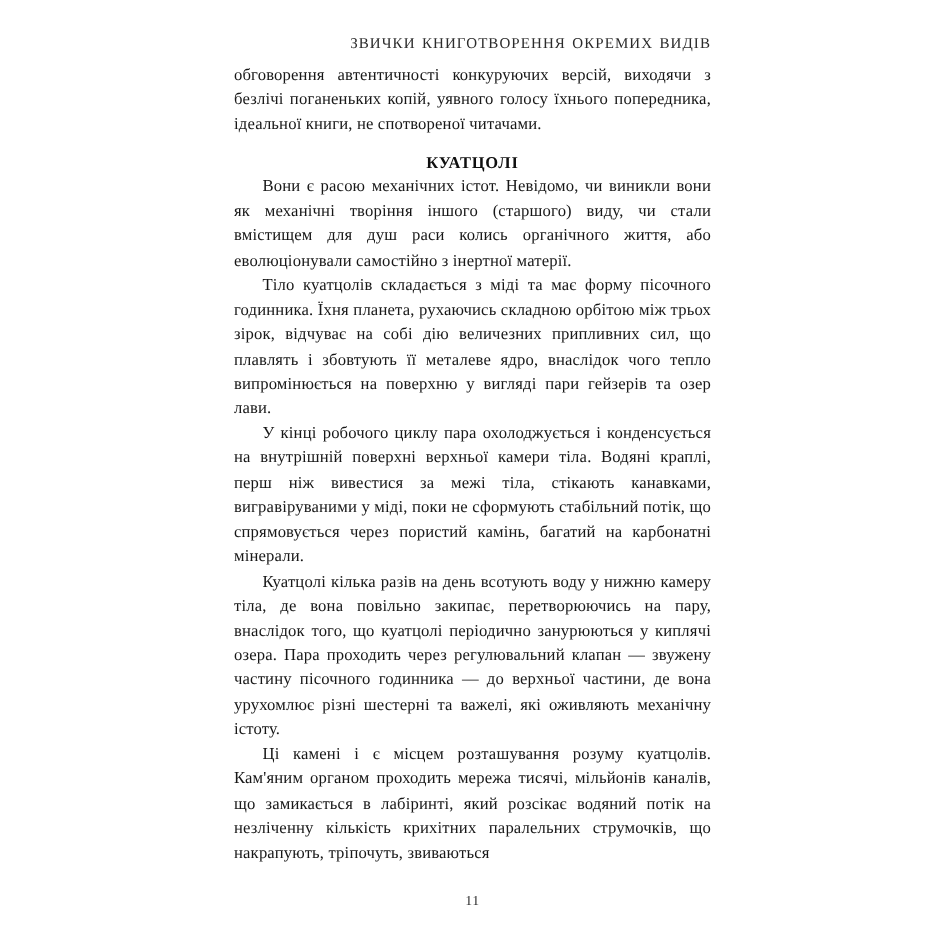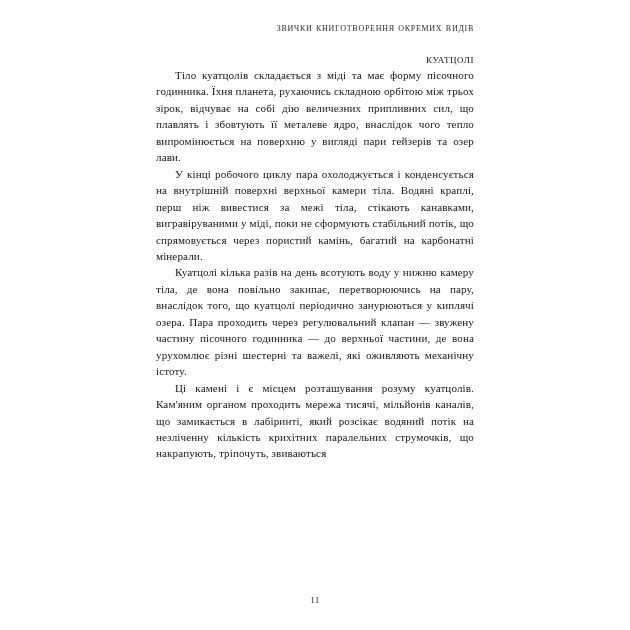--- a/index.html
+++ b/index.html
@@ -21,21 +21,21 @@
     background: #ffffff;
     box-sizing: border-box;
   }
   .text-block {
     position: absolute;
     left: 156px;
     top: 22px;
     width: 318px;
   }
   .running-head {
-    font-size: 11px;
+    font-size: 14px;
     letter-spacing: 0.72px;
     text-align: right;
     font-variant: small-caps;
     text-transform: lowercase;
     color: #2b2b2b;
     line-height: 1;
     margin: 0 0 1px 0;
     white-space: nowrap;
     font-weight: 400;
   }
@@ -54,23 +54,23 @@
     text-indent: 19px;
     hyphens: manual;
     color: #171717;
     letter-spacing: 0.01em;
   }
   p.para.no-indent {
     text-indent: 0;
   }
   h2.section-title {
     margin: 9px 0 1px 0;
-    font-size: 13px;
-    font-weight: normal;
-    text-align: right;
+    font-size: 16px;
+    font-weight: bold;
+    text-align: center;
     font-variant: small-caps;
     text-transform: lowercase;
     letter-spacing: 0.6px;
     line-height: 15px;
     color: #0f0f0f;
   }
   .folio {
     position: absolute;
     left: 156px;
     width: 318px;
@@ -86,23 +86,25 @@
 <body>
 
 <div class="page">
 
   <div class="text-block">
     <div class="running-head">Звички книготворення окремих видів</div>
   </div>
 
   <div class="body-col">
 
+    <p class="para no-indent">обговорення автентичності конкуруючих версій, виходячи з безлічі поганеньких копій, уявного голосу їхнього попередника, ідеальної книги, не спотвореної читачами.</p>
 
     <h2 class="section-title">Куатцолі</h2>
 
+    <p class="para">Вони є расою механічних істот. Невідомо, чи виникли вони як механічні творіння іншого (старшого) виду, чи стали вмістищем для душ раси колись органічного життя, або еволюціонували самостійно з інертної матерії.</p>
     <p class="para">Тіло куатцолів складається з міді та має форму пісочного годинника. Їхня планета, рухаючись складною орбітою між трьох зірок, відчуває на собі дію величезних припливних сил, що плавлять і збовтують її металеве ядро, внаслідок чого тепло випромінюється на поверхню у вигляді пари гейзерів та озер лави.</p>
     <p class="para">У кінці робочого циклу пара охолоджується і конденсується на внутрішній поверхні верхньої камери тіла. Водяні краплі, перш ніж вивестися за межі тіла, стікають канавками, вигравіруваними у міді, поки не сформують стабільний потік, що спрямовується через пористий камінь, багатий на карбонатні мінерали.</p>
     <p class="para">Куатцолі кілька разів на день всотують воду у нижню камеру тіла, де вона повільно закипає, перетворюючись на пару, внаслідок того, що куатцолі періодично занурюються у киплячі озера. Пара проходить через регулювальний клапан — звужену частину пісочного годинника — до верхньої частини, де вона урухомлює різні шестерні та важелі, які оживляють механічну істоту.</p>
     <p class="para">Ці камені і є місцем розташування розуму куатцолів. Кам'яним органом проходить мережа тисячі, мільйонів каналів, що замикається в лабіринті, який розсікає водяний потік на незліченну кількість крихітних паралельних струмочків, що накрапують, тріпочуть, звиваються</p>
 
   </div>
 
   <div class="folio">11</div>
 
 </div>

